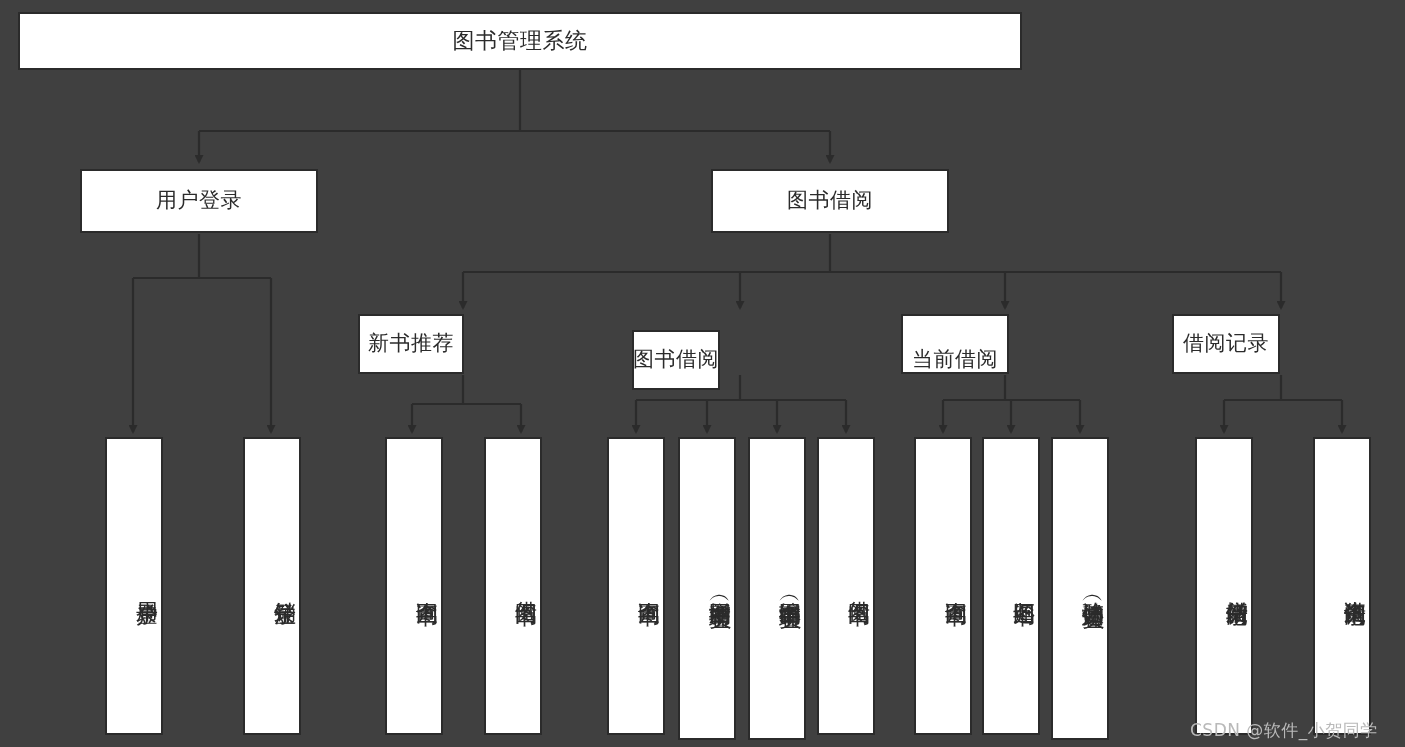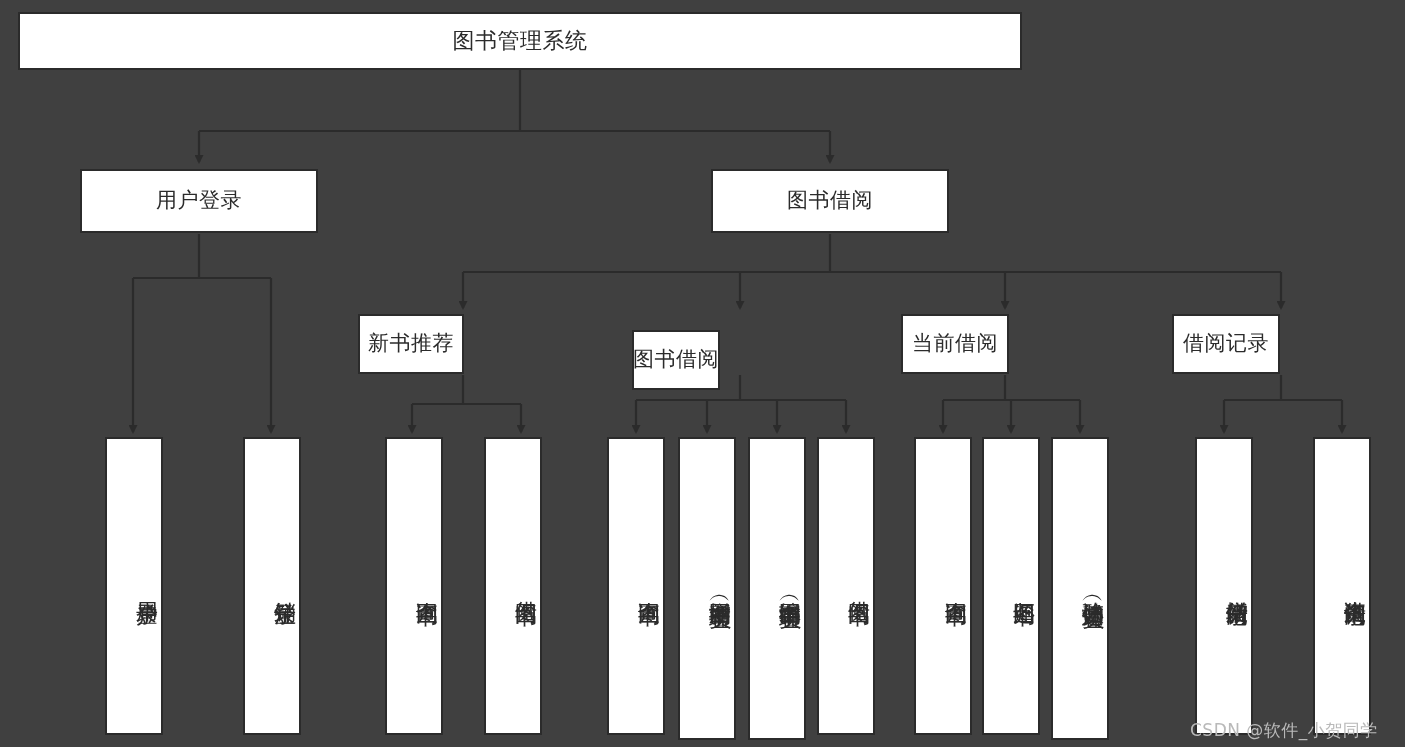--- a/index.html
+++ b/index.html
@@ -129,21 +129,21 @@
   <div class="node node-h" style="left:711px; top:169px; width:238px; height:64px;">
     <span>图书借阅</span>
   </div>
 
   <div class="node node-h" style="left:358px; top:314px; width:106px; height:60px;">
     <span>新书推荐</span>
   </div>
   <div class="node node-h" style="left:632px; top:330px; width:88px; height:60px;">
     <span>图书借阅</span>
   </div>
-  <div class="node node-h" style="left:901px; top:314px; width:108px; height:60px;">
+  <div class="node node-h" style="left:901px; top:314px; width:108px; height:60px;align-items:flex-end;">
     <span>当前借阅</span>
   </div>
   <div class="node node-h" style="left:1172px; top:314px; width:108px; height:60px;text-align:right;">
     <span>借阅记录</span>
   </div>
 
   <div class="node node-v" style="left:105px; top:437px; width:58px; height:298px;">
     <span>用户登录</span>
   </div>
   <div class="node node-v" style="left:243px; top:437px; width:58px; height:298px;">

